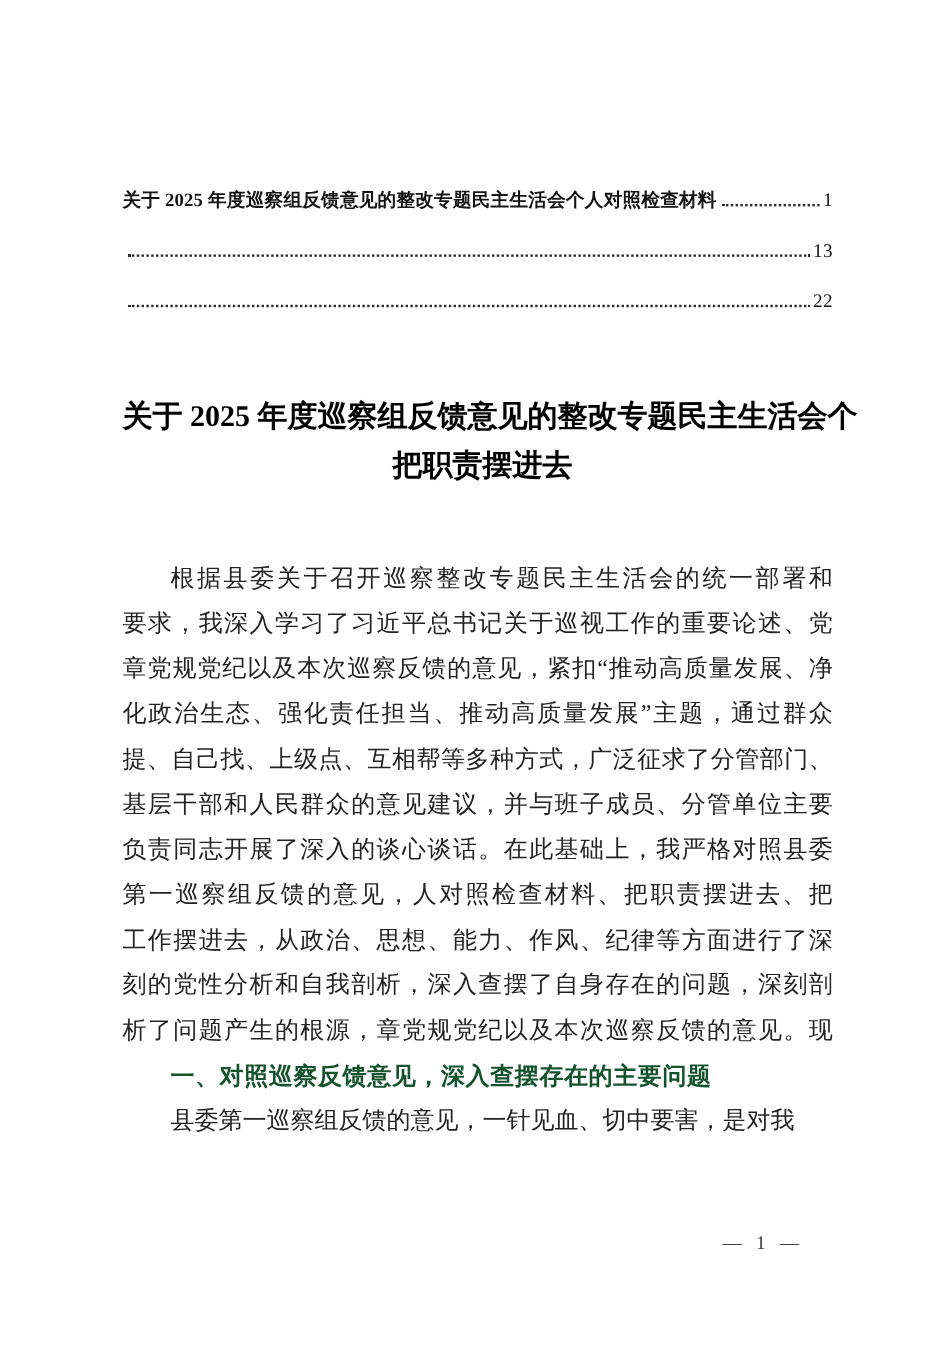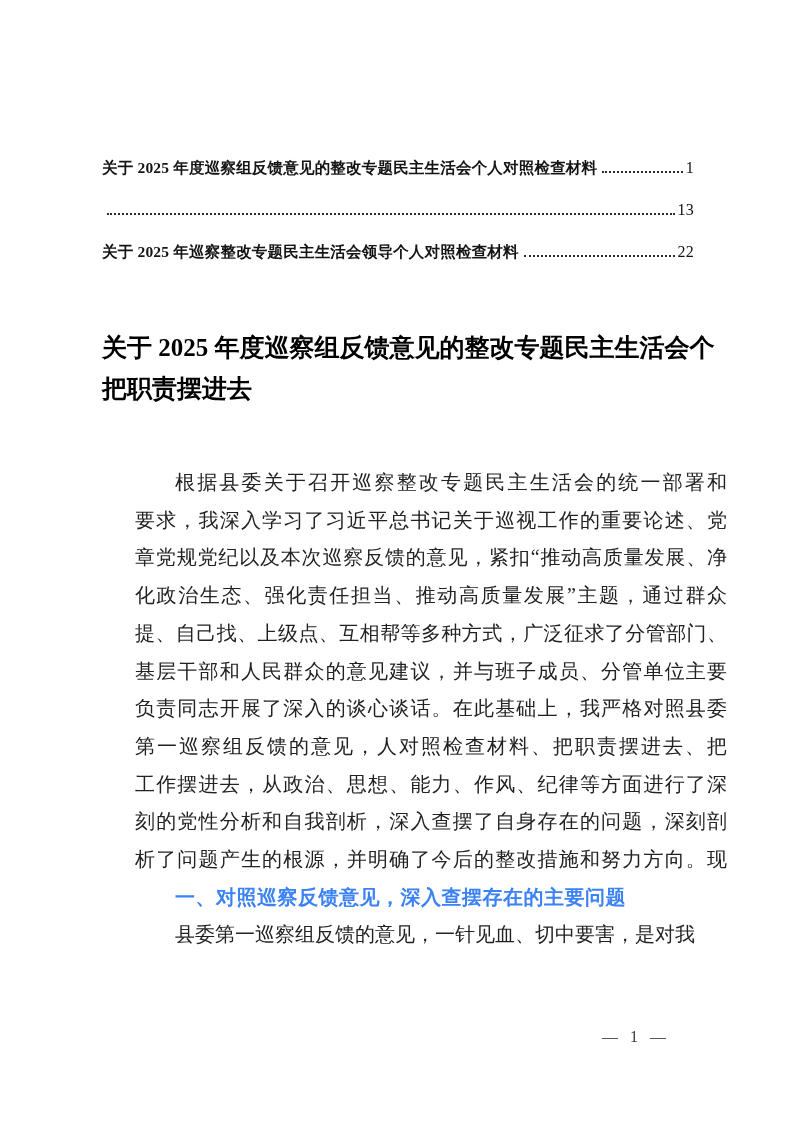--- a/index.html
+++ b/index.html
@@ -51,43 +51,42 @@
   .doc-title {
     position: absolute;
     left: 102px;
     top: 327px;
     width: 600px;
     font-size: 25px;
     font-weight: 700;
     color: #000;
     line-height: 41px;
   }
-  .doc-title .title-line { white-space: nowrap; }
+  .doc-title .title-line { white-space: nowrap; text-align: center; }
 
   
   .body-block {
     position: absolute;
     left: 102px;
     top: 464px;
     width: 592px;
     font-size: 20px;
     line-height: 37.7px;
     color: #222;
-    margin-left: 33px;
   }
   .line {
     text-align: justify;
     text-justify: inter-character;
   }
   .line.j { text-align-last: justify; }
   .line.indent { text-indent: 2em; }
   .line.heading {
     font-family: "Liberation Sans", sans-serif;
     font-weight: 700;
-    color: #3b82f6;
+    color: #14532d;
     text-indent: 2em;
     letter-spacing: 0.5px;
   }
 
   
   .page-number {
     position: absolute;
     top: 1028px;
     right: 126px;
     font-size: 16px;
@@ -105,21 +104,20 @@
     <div class="toc-item">
       <span class="toc-title">关于 2025 年度巡察组反馈意见的整改专题民主生活会个人对照检查材料</span>
       <span class="toc-dots"></span>
       <span class="toc-page">1</span>
     </div>
     <div class="toc-item">
       <span class="toc-dots"></span>
       <span class="toc-page">13</span>
     </div>
     <div class="toc-item">
-      <span class="toc-title">关于 2025 年巡察整改专题民主生活会领导个人对照检查材料</span>
       <span class="toc-dots"></span>
       <span class="toc-page">22</span>
     </div>
   </div>
 
   <div class="doc-title">
     <div class="title-line">关于 2025 年度巡察组反馈意见的整改专题民主生活会个</div>
     <div class="title-line">把职责摆进去</div>
   </div>
 
@@ -127,20 +125,20 @@
     <div class="line j indent">根据县委关于召开巡察整改专题民主生活会的统一部署和</div>
     <div class="line j">要求，我深入学习了习近平总书记关于巡视工作的重要论述、党</div>
     <div class="line j">章党规党纪以及本次巡察反馈的意见，紧扣“推动高质量发展、净</div>
     <div class="line j">化政治生态、强化责任担当、推动高质量发展”主题，通过群众</div>
     <div class="line j">提、自己找、上级点、互相帮等多种方式，广泛征求了分管部门、</div>
     <div class="line j">基层干部和人民群众的意见建议，并与班子成员、分管单位主要</div>
     <div class="line j">负责同志开展了深入的谈心谈话。在此基础上，我严格对照县委</div>
     <div class="line j">第一巡察组反馈的意见，人对照检查材料、把职责摆进去、把</div>
     <div class="line j">工作摆进去，从政治、思想、能力、作风、纪律等方面进行了深</div>
     <div class="line j">刻的党性分析和自我剖析，深入查摆了自身存在的问题，深刻剖</div>
-    <div class="line j">析了问题产生的根源，并明确了今后的整改措施和努力方向。现</div>
+    <div class="line j">析了问题产生的根源，章党规党纪以及本次巡察反馈的意见。现</div>
     <div class="line heading">一、对照巡察反馈意见，深入查摆存在的主要问题</div>
     <div class="line indent">县委第一巡察组反馈的意见，一针见血、切中要害，是对我</div>
   </div>
 
   <div class="page-number">— 1 —</div>
 
 </div>
 
 </body></html>

